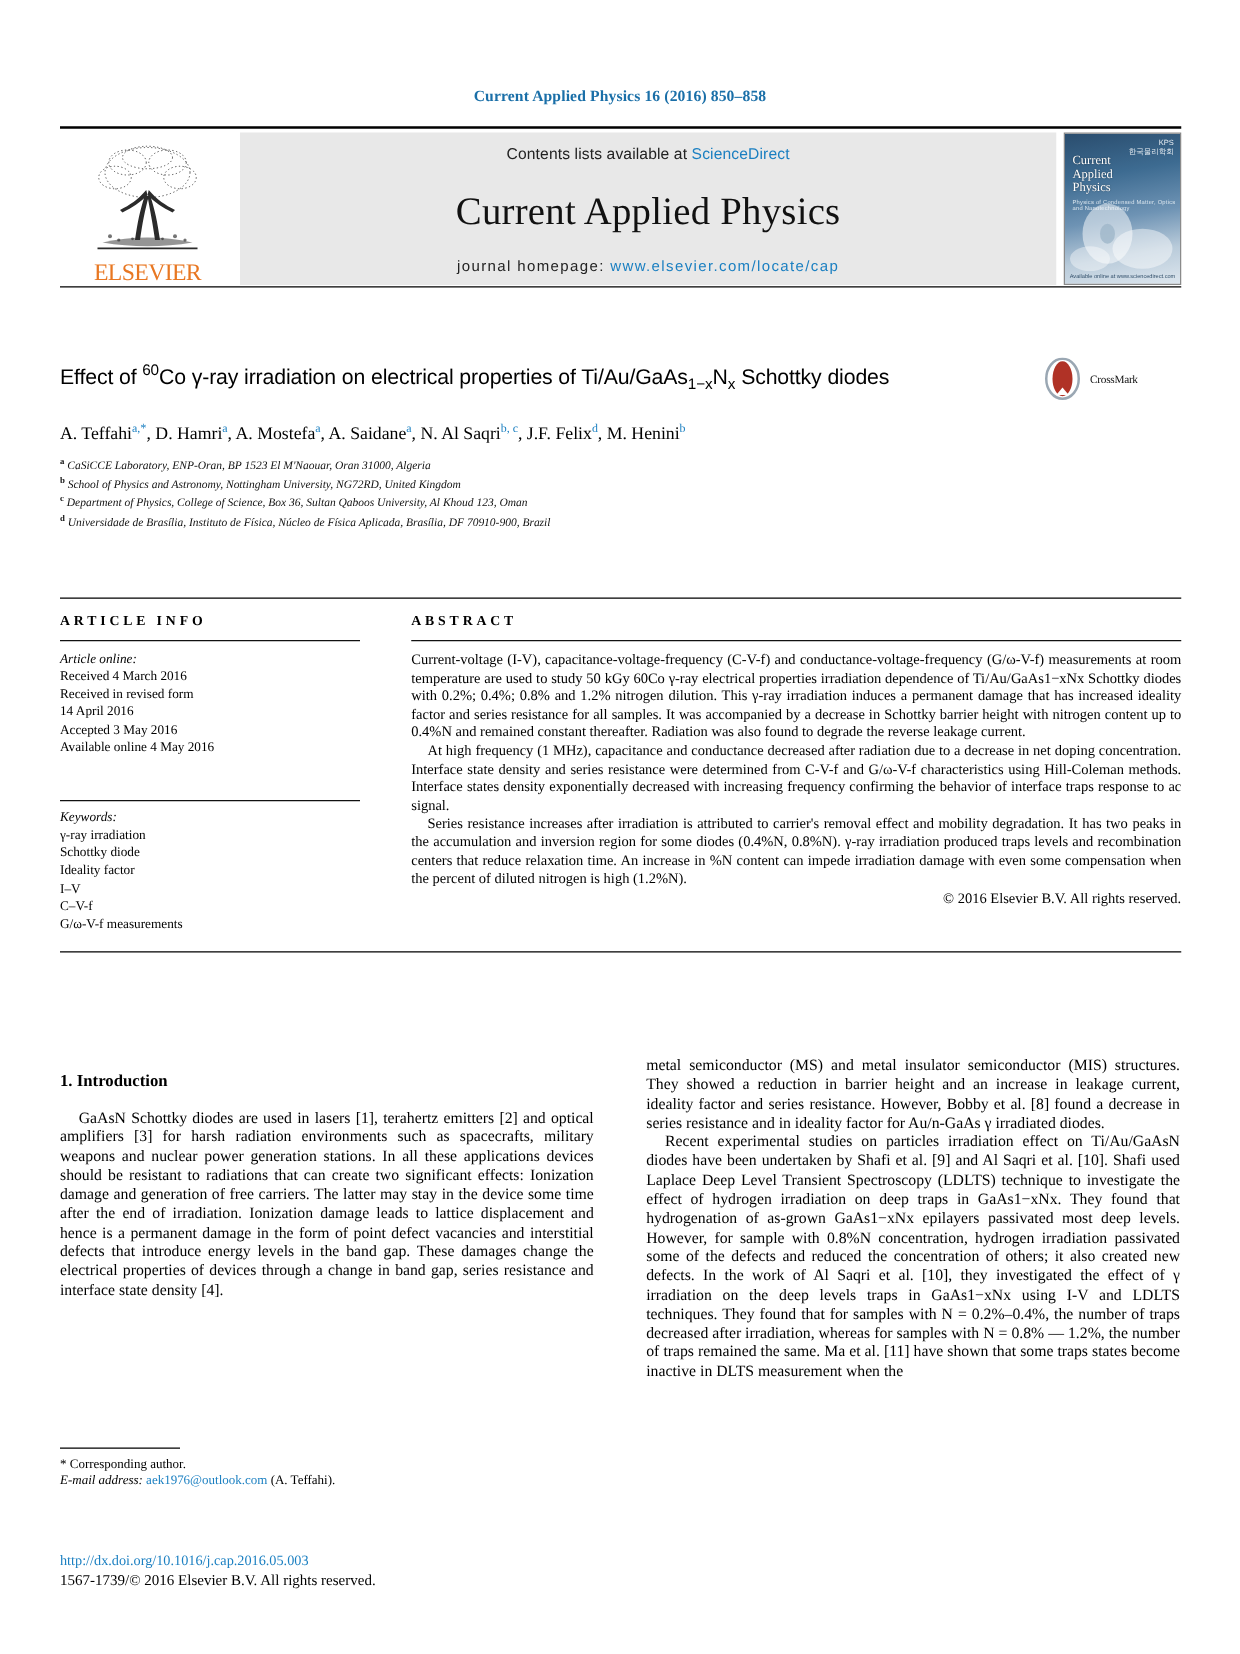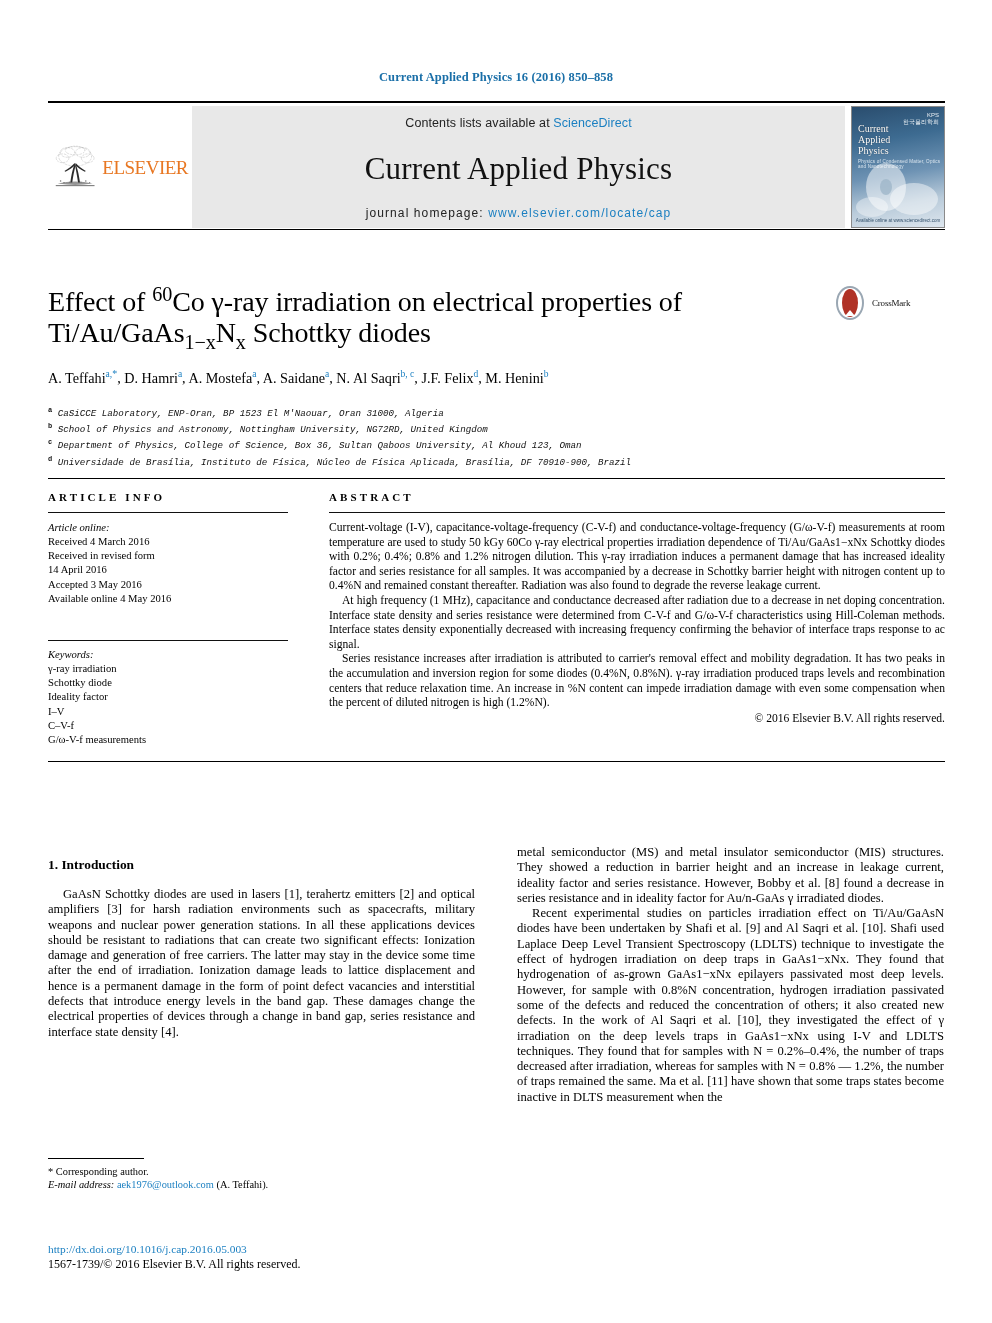--- a/index.html
+++ b/index.html
@@ -51,21 +51,21 @@
     display: flex;
     align-items: stretch;
     height: 122px;
     margin-top: 3px;
   }
   .elsevier-logo {
     width: 140px;
     flex: 0 0 140px;
     position: relative;
     display: flex;
-    flex-direction: row;
+    flex-direction: column;
     justify-content: flex-end;
     align-items: center;
   }
   .tree-svg { display:block; }
   .elsevier-word {
     font-family: "Liberation Serif", serif;
     font-size: 19px;
     letter-spacing: -0.5px;
     color: #e87722;
     font-weight: 400;
@@ -176,22 +176,22 @@
     gap: 5px;
   }
   .crossmark-label {
     font-family: "Liberation Serif", serif;
     font-size: 9px;
     font-weight: normal;
     color: #111;
     letter-spacing: -0.2px;
   }
   .article-title {
-    font-family: Liberation Serif, serif;
-    font-size: 28px;
+    font-family: Liberation Sans, sans-serif;
+    font-size: 17px;
     line-height: 31px;
     font-weight: 400;
     color: #000;
     width: 760px;
     margin: 0;
     letter-spacing: -0.1px;
   }
   .authors {
     margin-top: 17px;
     font-family: "Liberation Serif", serif;
@@ -203,22 +203,22 @@
     color: #1a7fc1;
     font-size: 9.5px;
     vertical-align: super;
   }
   .star-mark {
     color: #1a7fc1;
     font-size: 10px;
     vertical-align: super;
   }
   .affiliations {
-    margin-top: 17px;
-    font-family: Liberation Mono, monospace;
+    margin-top: 7px;
+    font-family: Liberation Serif, serif;
     font-style: italic;
     font-size: 9.2px;
     line-height: 12.2px;
     color: #111;
   }
   .affiliations .sup {
     font-style: normal;
     font-size: 7px;
     vertical-align: super;
     font-weight: bold;

